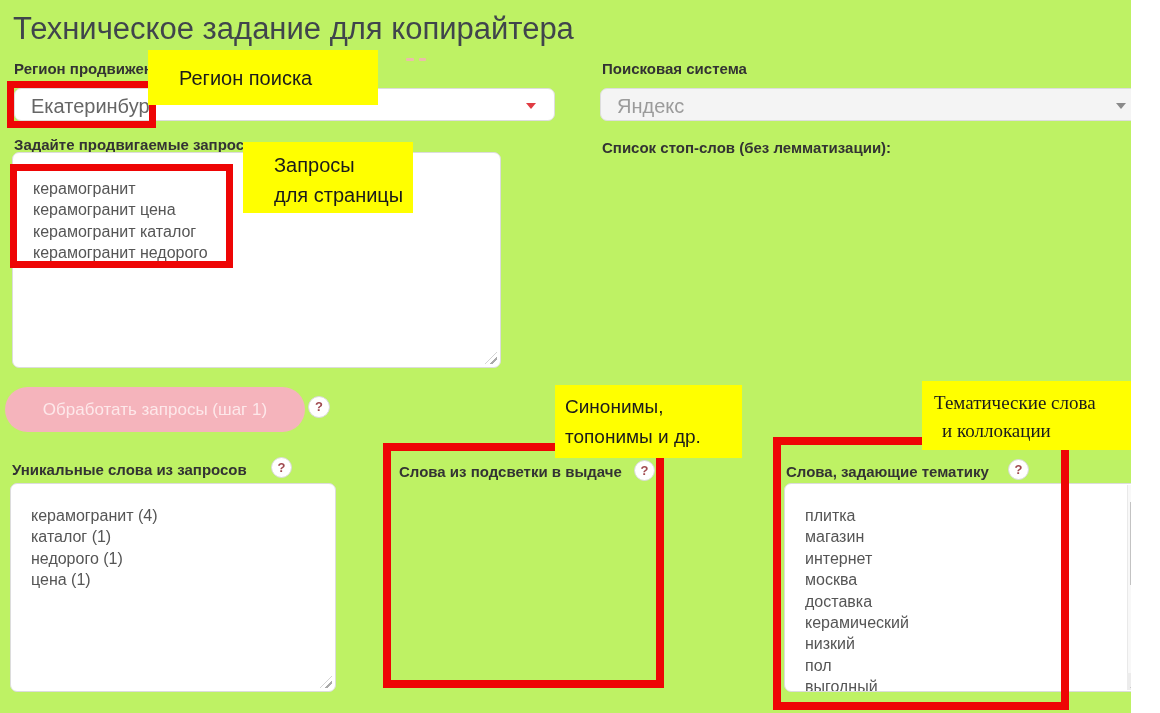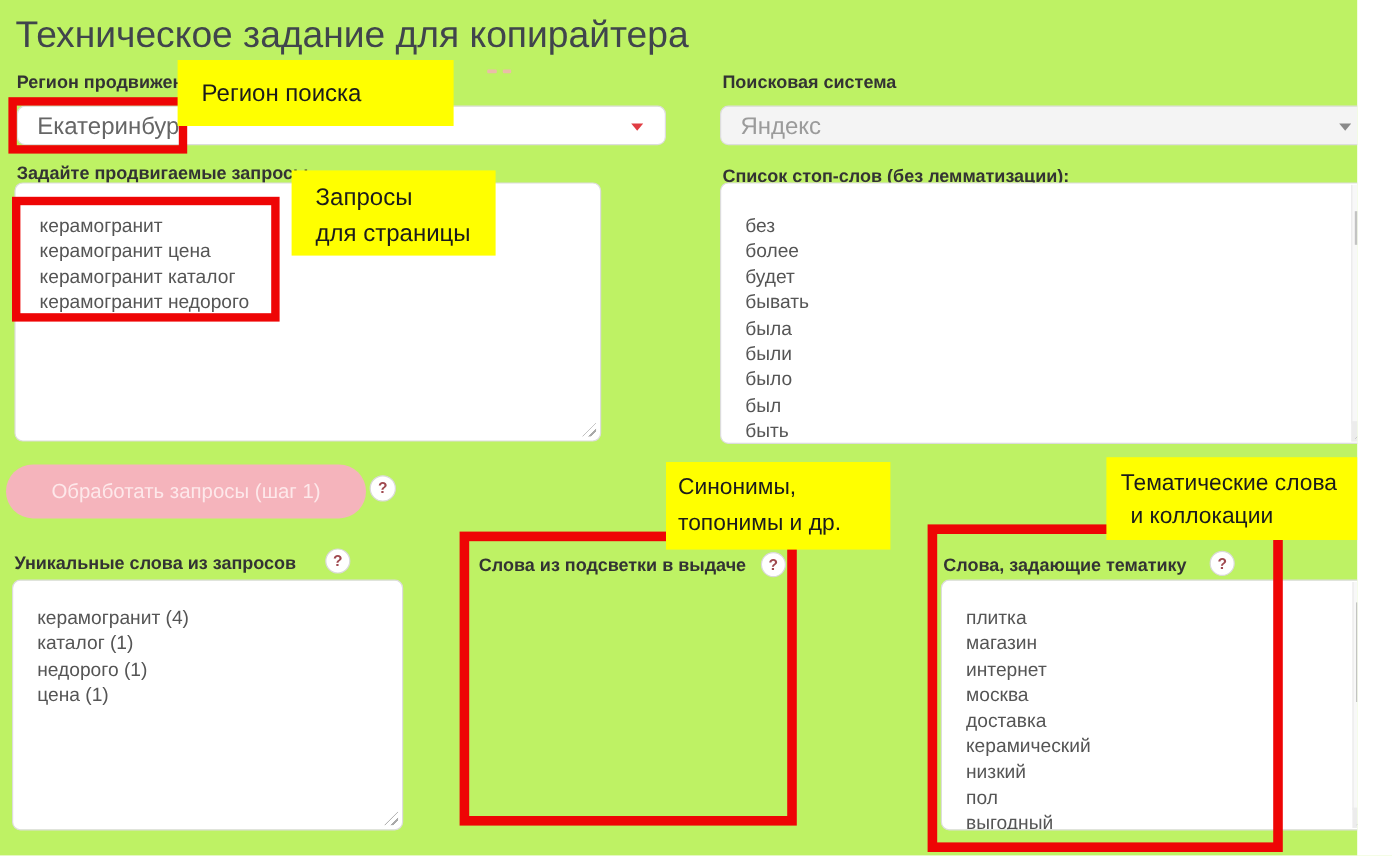--- a/index.html
+++ b/index.html
@@ -51,21 +51,21 @@
     position: absolute; right: 1px; bottom: 1px; width: 17px; height: 17px;
     background: #ececec;
   }
   .sb-corner .grip { right: 2px; bottom: 2px; }
   .redbox { border: 7px solid #ee0505; background: transparent; z-index: 5; pointer-events: none; }
   .redbox.thick { border-width: 8px; }
   .note {
     background: #ffff00; color: #1b1b1b; z-index: 6;
     font-size: 20px; line-height: 30px;
   }
-  .note .note-line { padding-left: 20px; white-space: nowrap; }
+  .note .note-line { padding-left: 31px; white-space: nowrap; }
   .btn {
     background: #f5b4bc; border: none; border-radius: 23px;
     color: #fde8ea; font-size: 17px; text-align: center;
     font-family: "Liberation Sans", sans-serif;
   }
   .help {
     background: #ffffff; border: 1px solid #d9d9d9; border-radius: 50%;
     color: #a0494f; font-size: 13px; font-weight: bold;
     text-align: center; line-height: 20px;
   }
@@ -115,51 +115,30 @@
 
   <div class="abs lbl" style="left:602px; top:60px;">Поисковая система</div>
 
   <div class="abs select disabled" style="left:600px; top:88px; width:545px; height:33px;">
     <span class="val">Яндекс</span>
     <span class="caret gray"></span>
   </div>
 
   <div class="abs lbl" style="left:602px; top:139px;">Список стоп-слов (без лемматизации):</div>
 
-  <div class="abs ta" style="left:600px; top:152px; width:545px; height:218px;">
-    <div class="ta-inner" style="top:25px; right:22px;">
-        <div class="line">без</div>
-        <div class="line">более</div>
-        <div class="line">будет</div>
-        <div class="line">бывать</div>
-        <div class="line">была</div>
-        <div class="line">были</div>
-        <div class="line">было</div>
-        <div class="line">был</div>
-        <div class="line">быть</div>
-      </div>
-    <div class="sb" style="height:199px;">
-      <span class="arrow up"></span>
-      <div class="thumb" style="top:22px; height:28px;"></div>
-      <span class="arrow down"></span>
-    </div>
-    <div class="sb-corner">
-      <div class="grip"></div>
-    </div>
-  </div>
 
   <button class="abs btn" style="left:5px; top:387px; width:300px; height:45px;">Обработать запросы (шаг 1)</button>
   <div class="abs help" style="left:308px; top:396px; width:22px; height:22px;">?</div>
 
   <div class="abs note" style="left:555px; top:385px; width:187px; height:73px; padding-top:7px; font-size:19px;">
     <div class="note-line" style="padding-left:10px;">Синонимы,</div>
     <div class="note-line" style="padding-left:10px;">топонимы и др.</div>
   </div>
 
-  <div class="abs note" style="left:922px; top:381px; width:226px; height:69px; padding-top:8px; font-size:19px; line-height:28px;">
+  <div class="abs note" style="left:922px; top:381px; width:226px; height:69px; padding-top:8px; font-size:19px; line-height:28px;font-family:Liberation Serif, serif;">
     <div class="note-line" style="padding-left:12px;">Тематические слова</div>
     <div class="note-line" style="padding-left:20px;">и коллокации</div>
   </div>
 
   <div class="abs lbl" style="left:12px; top:461px;">Уникальные слова из запросов</div>
   <div class="abs help" style="left:271px; top:457px; width:21px; height:21px;">?</div>
   <div class="abs ta" style="left:10px; top:483px; width:326px; height:209px;">
     <div class="ta-inner" style="top:21px;">
         <div class="line">керамогранит (4)</div>
         <div class="line">каталог (1)</div>

